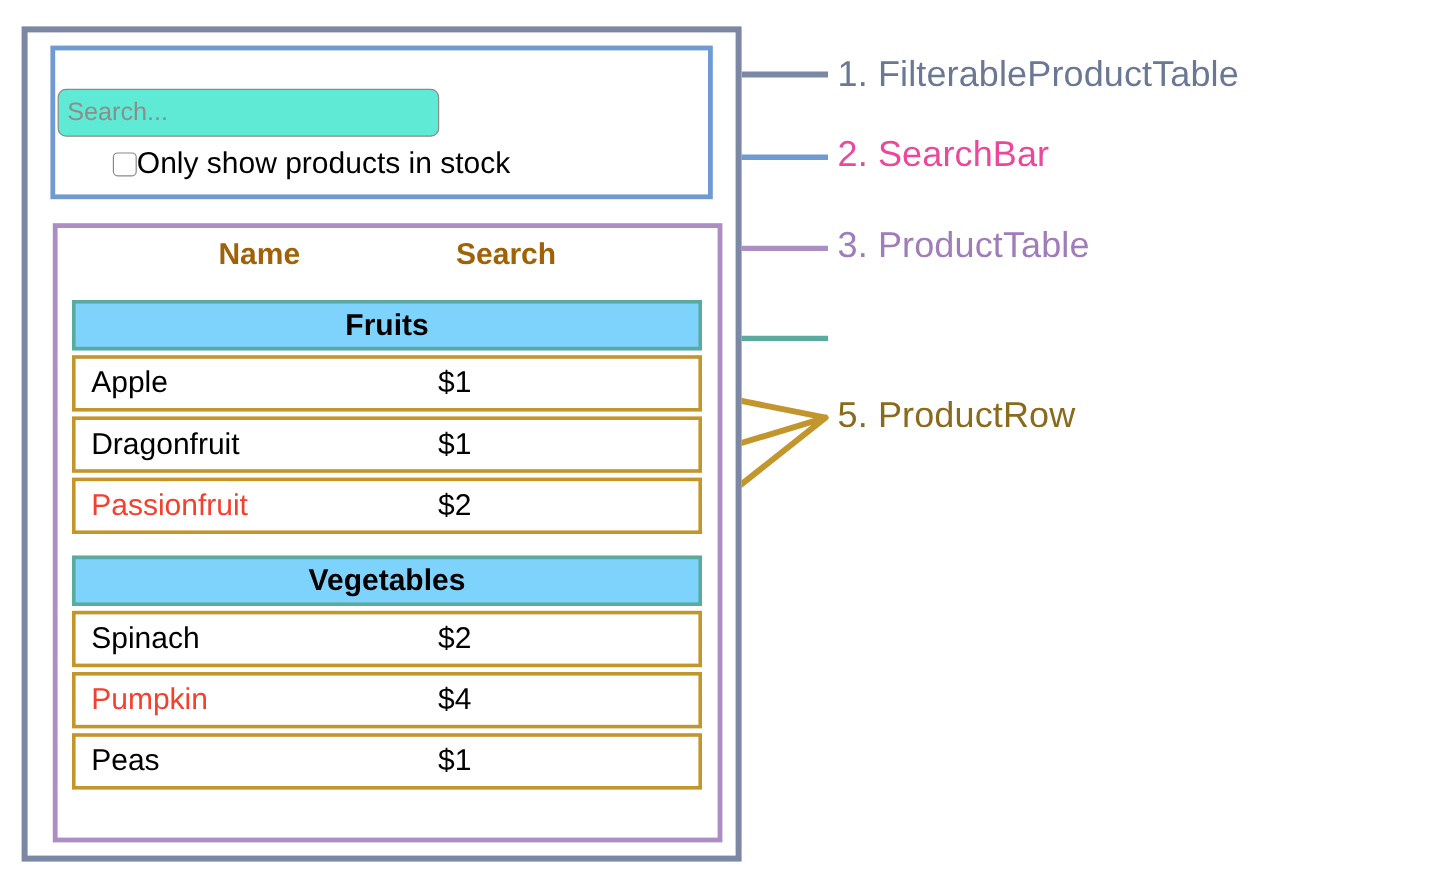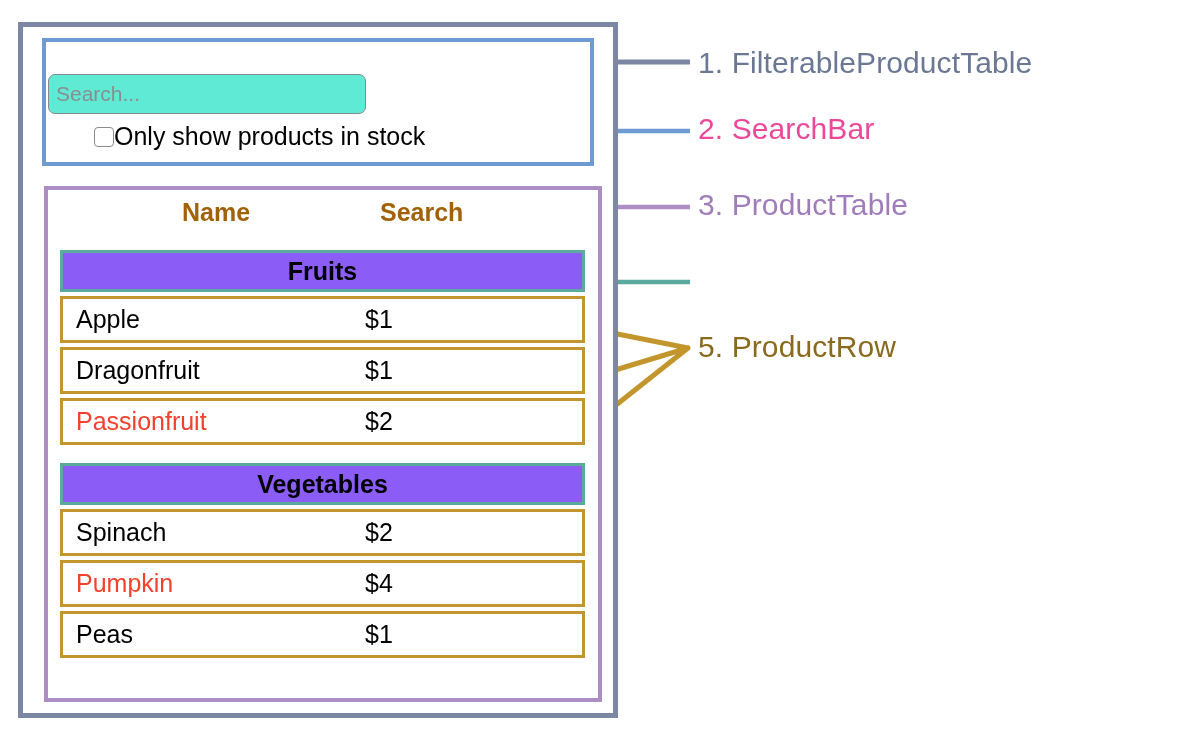--- a/index.html
+++ b/index.html
@@ -154,21 +154,21 @@
     width: 525px;
     z-index: 6;
   }
 
   .category-row {
     position: relative;
     box-sizing: border-box;
     width: 525px;
     height: 42px;
     border: 3.5px solid #5aab9d;
-    background: #8b5cf6;
+    background: #7dd3fc;
     margin-bottom: 4px;
     display: flex;
     align-items: center;
     justify-content: center;
   }
   .category-row .cat-label {
     font-family: "Liberation Sans", sans-serif;
     font-weight: bold;
     font-size: 25px;
     color: #000000;

